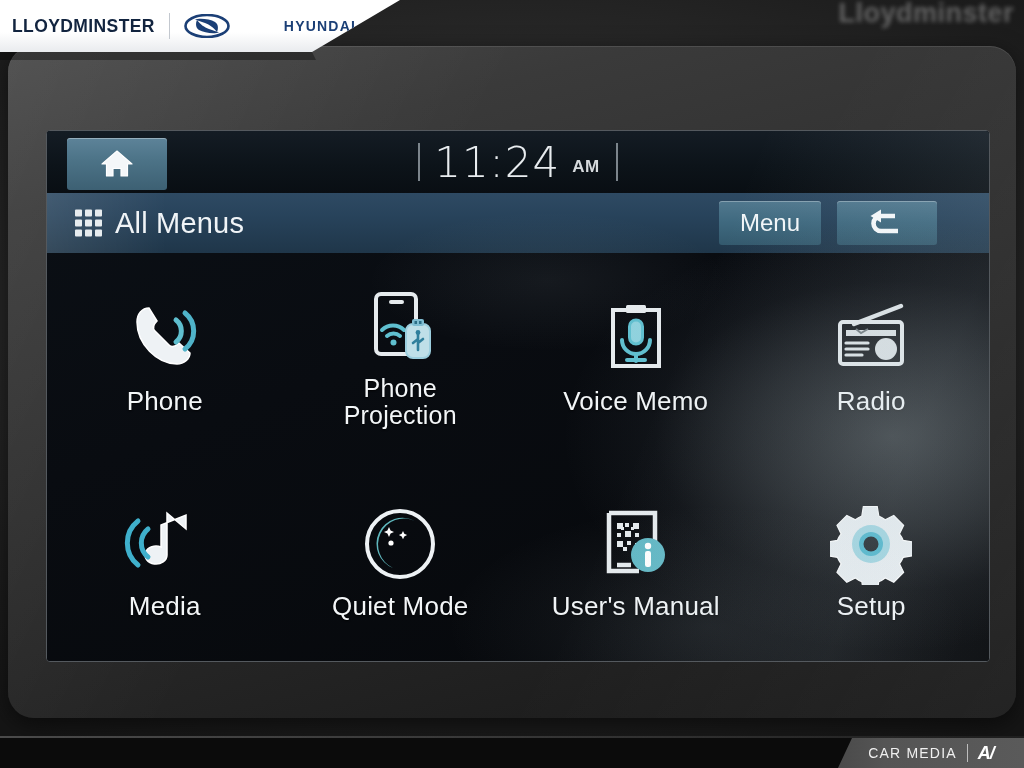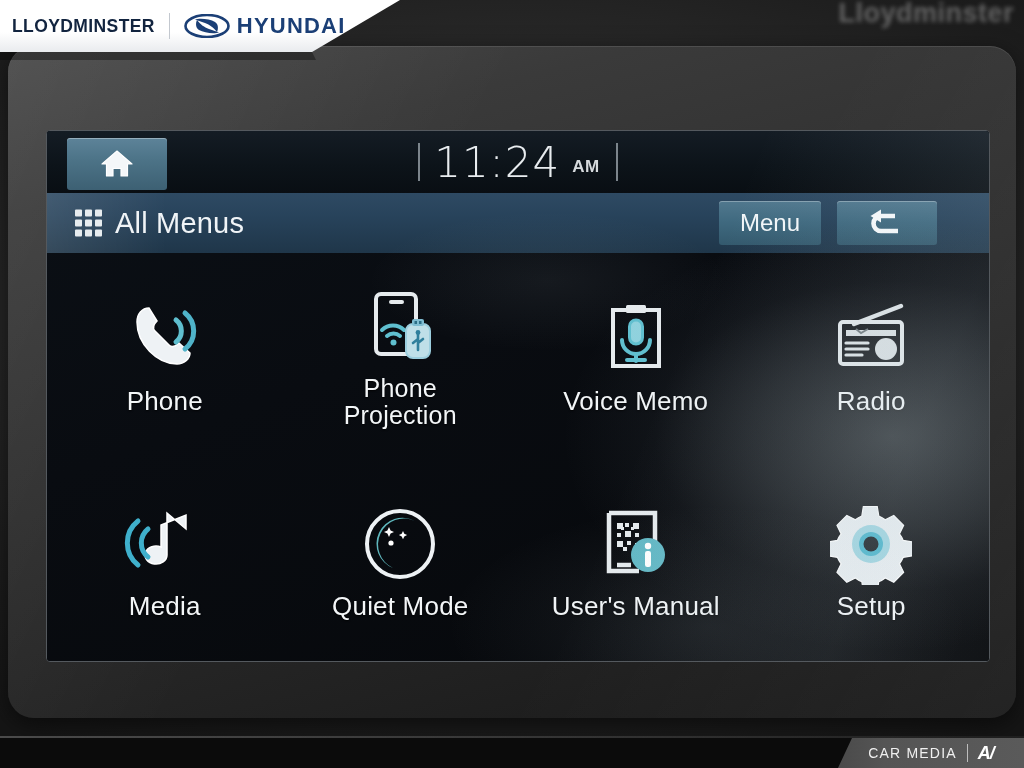--- a/index.html
+++ b/index.html
@@ -39,22 +39,22 @@
     display: flex; align-items: center; gap: 14px;
     padding-left: 12px; height: 100%;
   }
   .dealer-name {
     font-size: 17.5px; font-weight: bold; letter-spacing: .4px;
     color: #12243f; white-space: nowrap;
   }
   .dealer-div { width: 1px; height: 26px; background: #c3c8cf; }
   .brand-wrap { display: flex; align-items: center; gap: 7px; }
   .hyundai-word {
-    font-size: 22px; font-weight: bold; letter-spacing: 1.2px;
-    color: #1b3f76; white-space: nowrap;
+    font-size: 14px; font-weight: bold; letter-spacing: 1.2px;
+    color: #1b3f76; white-space: nowrap; margin-left: 47px;
   }
   .banner-shadow {
     position: absolute; top: 0; left: 0; width: 410px; height: 60px;
     clip-path: polygon(0 52px, 312px 52px, 316px 60px, 0 60px);
     background: rgba(0,0,0,.35); z-index: 5; pointer-events: none;
   }
 
   
   #bezel {
     position: absolute; left: 8px; top: 46px;

